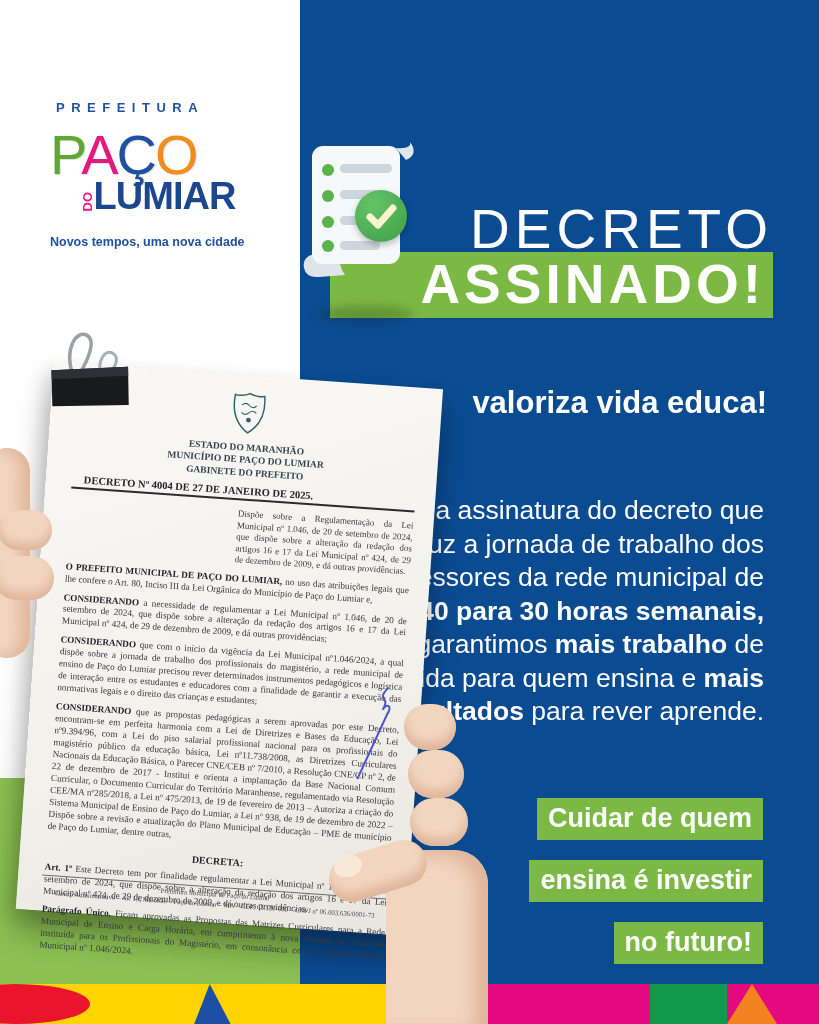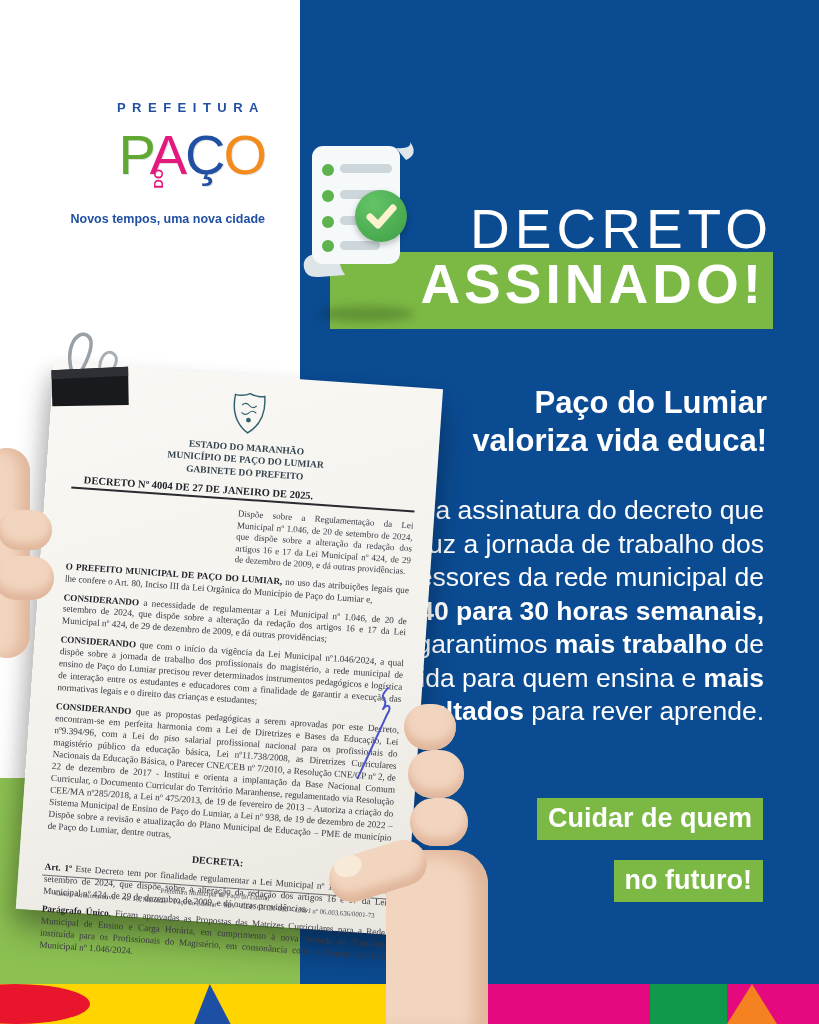--- a/index.html
+++ b/index.html
@@ -21,34 +21,34 @@
                 clip-path:polygon(78% 0,0 100%,100% 100%);}
   .s-greenrect{left:650px;width:77px;background:var(--strip_green,#10994a);}
   .s-orange{left:727px;width:50px;background:var(--strip_orange,#f58220);
             clip-path:polygon(50% 0,0 100%,100% 100%);}
   .s-bluetri{left:190px;width:52px;background:var(--strip_blue,#1d4fa5);
              clip-path:polygon(38% 0,8% 100%,78% 100%);}
   .s-redcircle{left:-60px;top:-18px;width:150px;height:150px;border-radius:50%;
                background:var(--strip_red,#e8152d);}
 
   
-  .logo{position:absolute;left:50px;top:100px;width:215px;text-align:right;z-index:3;}
+  .logo{position:absolute;left:50px;top:100px;width:215px;text-align:left;z-index:3;}
   .logo-pref{font-size:13px;font-weight:700;letter-spacing:6.5px;color:var(--logo_blue,#2150a3);margin-left:6px;}
   .logo-paco{font-size:56px;font-weight:400;letter-spacing:-2px;line-height:.95;margin-top:13px;}
   .logo-paco span{text-shadow:1px 1px 0 rgba(0,0,0,.12);}
   .logo-row{display:flex;align-items:flex-end;justify-content:center;margin-top:-4px;}
   .logo-do{display:inline-block;transform:rotate(-90deg) translateX(3px);transform-origin:center;
            font-size:13px;font-weight:800;color:var(--paco_a,#e3197e);width:14px;}
   .logo-lumiar{font-size:38px;font-weight:800;letter-spacing:-1px;color:var(--lumiar_blue,#1c478f);line-height:1;}
   .logo-tag{font-size:12.5px;font-weight:700;color:var(--logo_blue,#2150a3);margin-top:20px;}
 
   
   .headline1{position:absolute;top:197px;right:46px;font-size:55px;font-weight:400;
              letter-spacing:5px;color:#fff;z-index:3;}
-  .band{position:absolute;top:252px;left:330px;right:46px;height:77px;
+  .band{position:absolute;top:252px;left:330px;right:46px;height:66px;
         background:var(--band_green,#7cb844);z-index:2;text-align:right;}
   .band span{font-size:55px;font-weight:800;letter-spacing:4px;color:#fff;line-height:64px;
              padding-right:8px;display:inline-block;}
   .scroll-icon{position:absolute;left:300px;top:142px;width:124px;height:136px;z-index:4;}
   .icon-shadow{position:absolute;left:318px;top:306px;width:96px;height:16px;border-radius:50%;
                background:rgba(20,40,10,.25);filter:blur(4px);z-index:3;}
   .check-circle{position:absolute;left:355px;top:190px;width:52px;height:52px;border-radius:50%;
                 background:radial-gradient(circle at 35% 28%,#65c468,#3e9e45);z-index:5;
                 box-shadow:0 3px 6px rgba(0,0,0,.25);}
   .check-circle svg{position:absolute;left:0;top:0;}
@@ -124,20 +124,21 @@
     <div class="s-orange"></div>
     <div class="s-bluetri"></div>
     <div class="s-redcircle"></div>
   </div>
 
   <div class="logo">
     <div class="logo-pref">PREFEITURA</div>
     <div class="logo-paco"><span style="color: rgb(95, 168, 50);">P</span><span style="color: rgb(227, 25, 126);">A</span><span style="color: rgb(33, 80, 163);">Ç</span><span style="color: rgb(242, 140, 30);">O</span></div>
     <div class="logo-row">
       <span class="logo-do">DO</span>
+      <span class="logo-lumiar">LUMIAR</span>
     </div>
     <div class="logo-tag">Novos tempos, uma nova cidade</div>
   </div>
 
   <div class="scroll-icon">
     <svg width="124" height="136" viewBox="0 0 124 136">
       <path d="M14 112 q-12 3 -10 14 q2 10 15 9 l26 -2 q-7 -9 -5 -21 z" fill="#dde5e9"></path>
       <path d="M96 6 q16 1 14 -6 q9 12 -4 18 z" fill="#dfe7ea"></path>
       <rect x="12" y="4" width="88" height="118" rx="11" fill="#f5f9fa"></rect>
       <circle cx="28" cy="28" r="6" fill="#5cb24c"></circle>
@@ -155,26 +156,26 @@
     <svg width="52" height="52" viewBox="0 0 52 52">
       <polyline points="15,27 23,35 38,18" fill="none" stroke="#fdf4cf" stroke-width="7" stroke-linecap="round" stroke-linejoin="round"></polyline>
     </svg>
   </div>
   <div class="headline1">DECRETO</div>
   <div class="band">
     <span>ASSINADO!</span>
   </div>
 
   <div class="subhead">
-      <div class="sub-line">Paço do Lumiar</div>
       <div class="sub-line">valoriza vida educa!</div>
     </div>
   <div class="bodytext"><span>Com a assinatura do decreto que reduz a jornada de trabalho dos professores da rede municipal de </span><b>40 para 30 horas semanais,</b><span> garantimos </span><b>mais trabalho</b><span> de vida para quem ensina e </span><b>mais resultados</b><span> para rever aprende.</span></div>
   <div class="cta">
       <div class="list-line"><i>Cuidar de quem</i></div>
+      <div class="list-line"><i>ensina é investir</i></div>
       <div class="list-line"><i>no futuro!</i></div>
     </div>
 
   <div class="paper">
     <div class="doc-emblem">
       <svg width="38" height="44" viewBox="0 0 40 48">
         <path d="M20 2 C26 5 33 5 36 4 C38 18 36 34 20 45 C4 34 2 18 4 4 C7 5 14 5 20 2 Z" fill="none" stroke="#33606d" stroke-width="1.6"></path>
         <path d="M12 15 q4 -4 8 0 t8 0" fill="none" stroke="#33606d" stroke-width="1.2"></path>
         <path d="M12 23 q4 4 8 0 t8 0" fill="none" stroke="#33606d" stroke-width="1.2"></path>
         <circle cx="20" cy="31" r="2.6" fill="#33606d"></circle>

